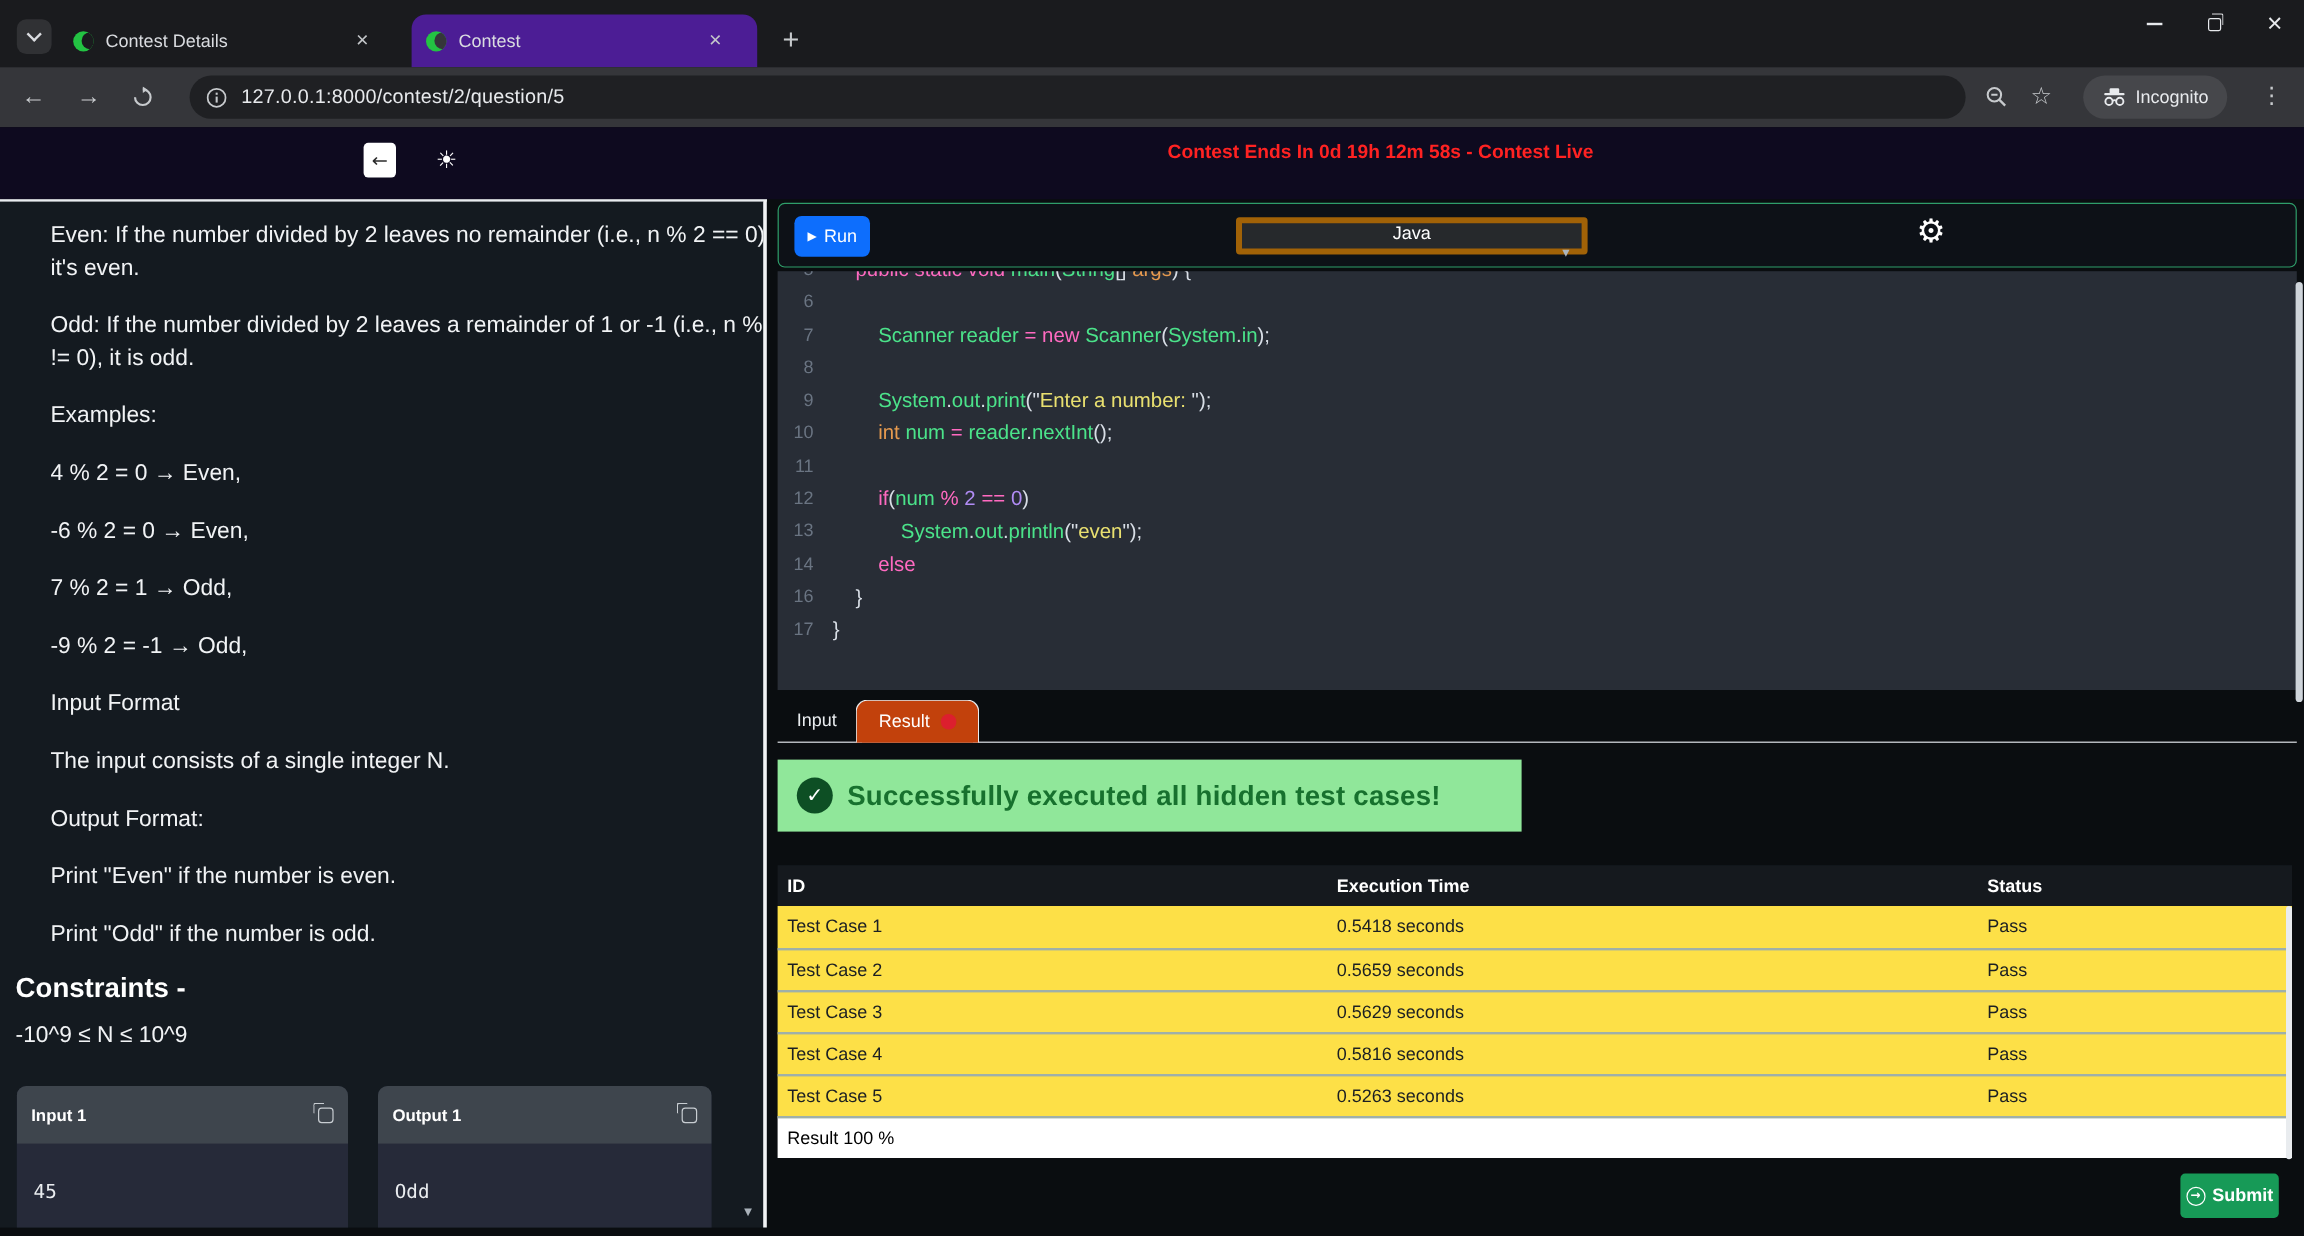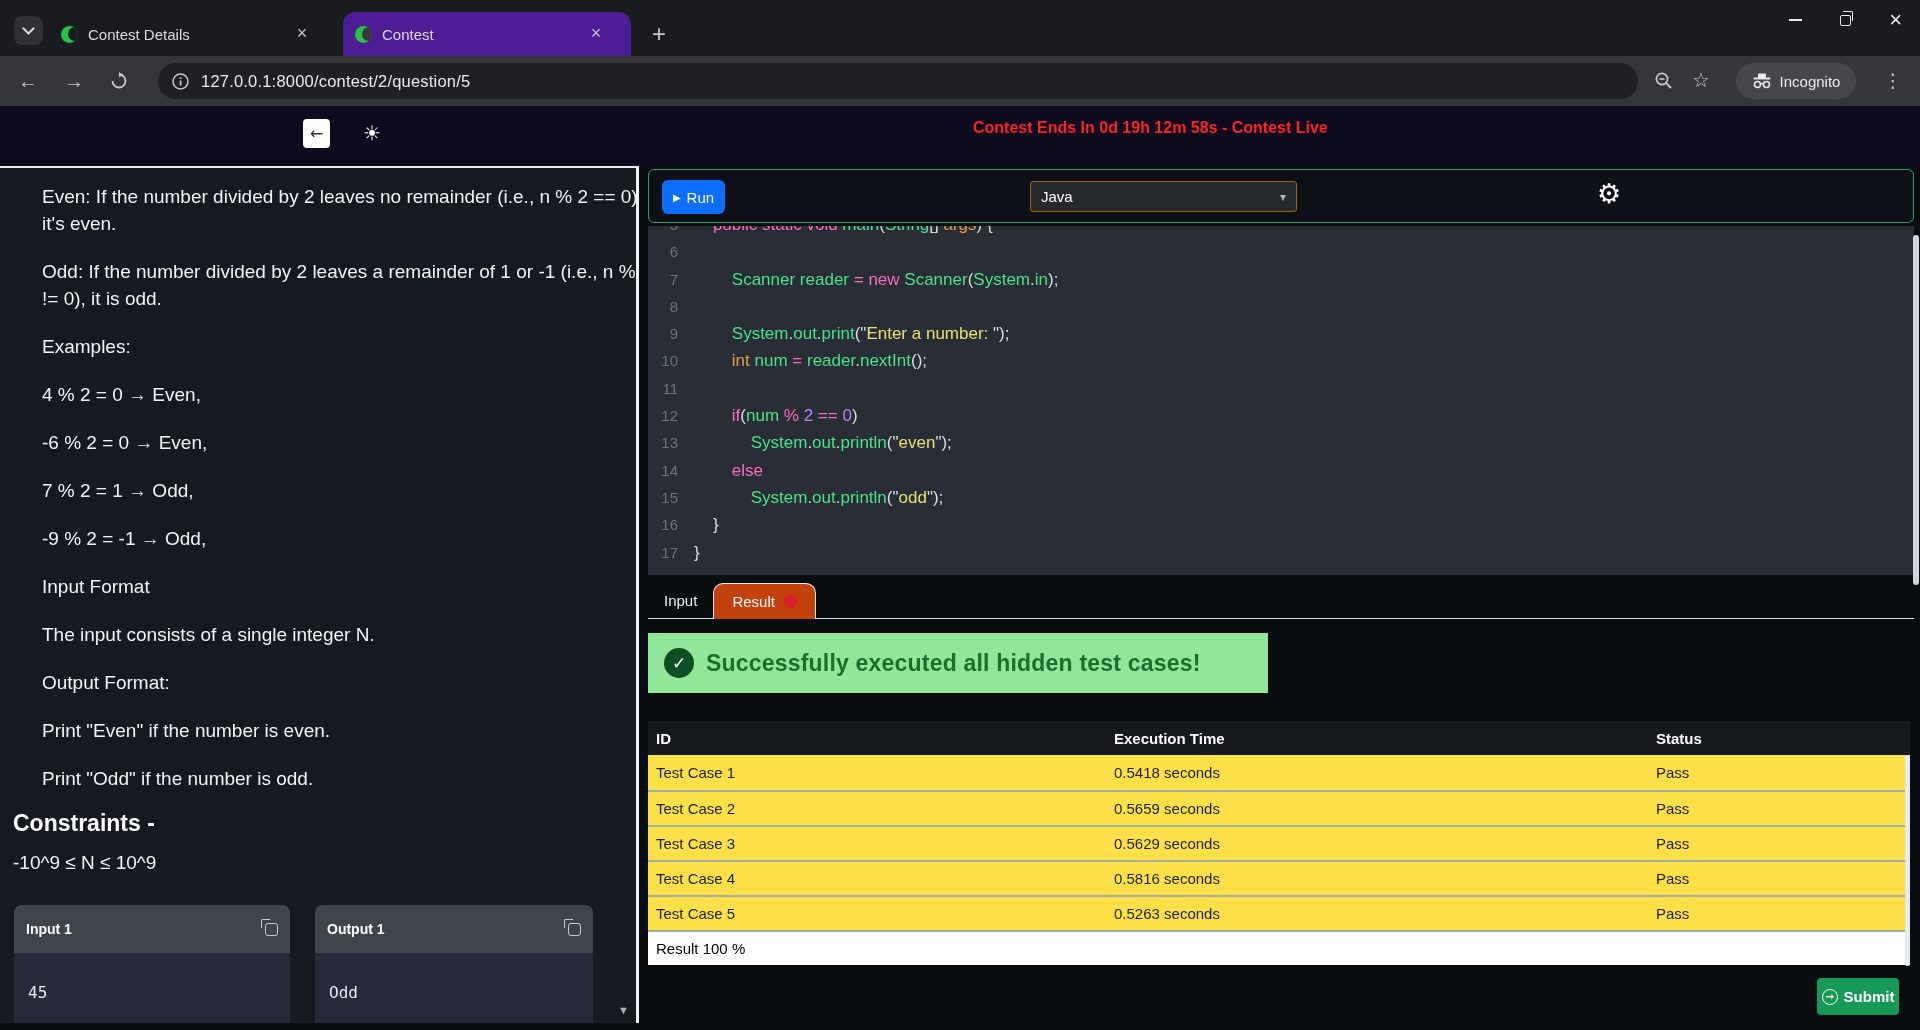--- a/index.html
+++ b/index.html
@@ -52,21 +52,21 @@
   .samplehead{height:48px;background:#3e454d;display:flex;align-items:center;justify-content:space-between;padding:0 12px;color:#fff;font-size:14px;font-weight:700;}
   .copyic{width:13px;height:13px;border:1.5px solid #c8cdd2;border-radius:3px;position:relative;cursor:pointer;}
   .copyic i{position:absolute;left:-5px;top:-5px;width:9px;height:9px;border-left:1.5px solid #c8cdd2;border-top:1.5px solid #c8cdd2;border-radius:2px 0 0 0;}
   .sampleval{padding:30px 0 0 14px;font-family:"DejaVu Sans Mono",monospace;font-size:16px;color:#e9ecef;}
   #leftscrollarrow{left:618px;top:836px;color:#aab2ba;font-size:11px;}
 
   
   #runbar{left:648px;top:169px;width:1266px;height:54px;background:#0d1117;border:1px solid #2f9e6a;border-radius:6px;}
   #runbtn{left:13px;top:10px;width:63px;height:34px;background:#0d6efd;border-radius:6px;color:#fff;display:flex;align-items:center;justify-content:center;gap:6px;font-size:15px;cursor:pointer;}
   #runbtn .play{font-size:10px;font-family:"DejaVu Sans",sans-serif;}
-  #langselect{left:381px;top:11px;width:267px;height:31px;background:#26292c;border:1px solid #a16207;border-radius:3px;color:#fff;font-size:15px;display:flex;align-items:center;padding:0 10px;cursor:pointer;}
+  #langselect{left:381px;top:11px;width:293px;height:31px;background:#26292c;border:5px solid #a16207;border-radius:3px;color:#fff;font-size:15px;display:flex;align-items:center;padding:0 10px;cursor:pointer;flex-direction:column;}
   #langselect .caret{margin-left:auto;color:#adb5bd;font-size:12px;font-family:"DejaVu Sans",sans-serif;}
   #gearbtn{left:948px;top:8px;color:#fff;font-size:27px;font-family:"DejaVu Sans",sans-serif;cursor:pointer;}
 
   #editor{left:648px;top:226px;width:1266px;height:349px;background:#282d36;overflow:hidden;}
   #codelines{margin-top:-15px;}
   .cl{display:flex;height:27.3px;line-height:27.3px;font-family:"DejaVu Sans Mono",monospace;font-size:17px;white-space:pre;}
   .ln{width:30px;text-align:right;color:#6a7482;font-size:15px;flex:0 0 30px;}
   .code{margin-left:16px;color:#d8dee6;}
   .tk-w{color:#d8dee6;}
   .tk-k{color:#ff6ac1;}
@@ -242,21 +242,20 @@
         <div class="cl"><span class="ln">5</span><span class="code">    <span class="tk-k">public static void </span><span class="tk-g">main</span><span class="tk-w">(</span><span class="tk-g">String</span><span class="tk-w">[] </span><span class="tk-o">args</span><span class="tk-w">) {</span></span></div>
         <div class="cl"><span class="ln">6</span><span class="code"></span></div>
         <div class="cl"><span class="ln">7</span><span class="code">        <span class="tk-g">Scanner</span><span class="tk-w"> </span><span class="tk-g">reader</span><span class="tk-w"> </span><span class="tk-k">=</span><span class="tk-w"> </span><span class="tk-k">new</span><span class="tk-w"> </span><span class="tk-g">Scanner</span><span class="tk-w">(</span><span class="tk-g">System</span><span class="tk-w">.</span><span class="tk-g">in</span><span class="tk-w">);</span></span></div>
         <div class="cl"><span class="ln">8</span><span class="code"></span></div>
         <div class="cl"><span class="ln">9</span><span class="code">        <span class="tk-g">System</span><span class="tk-w">.</span><span class="tk-g">out</span><span class="tk-w">.</span><span class="tk-g">print</span><span class="tk-w">(</span><span class="tk-w">"</span><span class="tk-y">Enter a number: </span><span class="tk-w">"</span><span class="tk-w">);</span></span></div>
         <div class="cl"><span class="ln">10</span><span class="code">        <span class="tk-o">int</span><span class="tk-w"> </span><span class="tk-g">num</span><span class="tk-w"> </span><span class="tk-k">=</span><span class="tk-w"> </span><span class="tk-g">reader</span><span class="tk-w">.</span><span class="tk-g">nextInt</span><span class="tk-w">();</span></span></div>
         <div class="cl"><span class="ln">11</span><span class="code"></span></div>
         <div class="cl"><span class="ln">12</span><span class="code">        <span class="tk-k">if</span><span class="tk-w">(</span><span class="tk-g">num</span><span class="tk-w"> </span><span class="tk-k">%</span><span class="tk-w"> </span><span class="tk-v">2</span><span class="tk-w"> </span><span class="tk-k">==</span><span class="tk-w"> </span><span class="tk-v">0</span><span class="tk-w">)</span></span></div>
         <div class="cl"><span class="ln">13</span><span class="code">            <span class="tk-g">System</span><span class="tk-w">.</span><span class="tk-g">out</span><span class="tk-w">.</span><span class="tk-g">println</span><span class="tk-w">(</span><span class="tk-w">"</span><span class="tk-y">even</span><span class="tk-w">"</span><span class="tk-w">);</span></span></div>
         <div class="cl"><span class="ln">14</span><span class="code">        <span class="tk-k">else</span></span></div>
-        <div class="cl"><span class="ln">15</span><span class="code">            <span class="tk-g">System</span><span class="tk-w">.</span><span class="tk-g">out</span><span class="tk-w">.</span><span class="tk-g">println</span><span class="tk-w">(</span><span class="tk-w">"</span><span class="tk-y">odd</span><span class="tk-w">"</span><span class="tk-w">);</span></span></div>
         <div class="cl"><span class="ln">16</span><span class="code">    <span class="tk-w">}</span></span></div>
         <div class="cl"><span class="ln">17</span><span class="code"><span class="tk-w">}</span></span></div>
       </div>
   </div>
 
   <div id="tabrow" class="abs">
     <div id="tab-input">Input</div>
     <div id="tab-result">
       <span>Result</span>
       <span class="reddot"></span>

